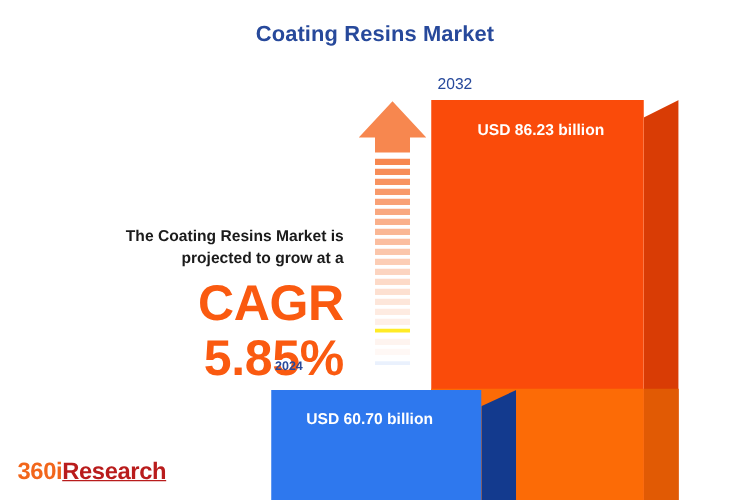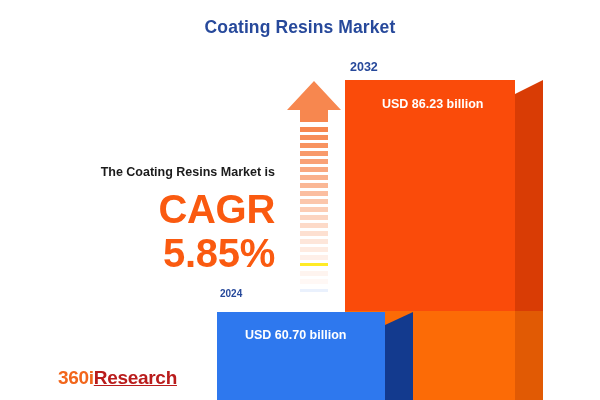--- a/index.html
+++ b/index.html
@@ -80,21 +80,21 @@
     font-weight: bold;
     color: #ffffff;
     z-index: 9;
     white-space: nowrap;
   }
   #label-2032 {
     position: absolute;
     left: 350px;
     top: 60px;
     font-size: 12.5px;
-    font-weight: bold;
+    font-weight: normal;
     color: #27499b;
     z-index: 9;
     text-align: right;
   }
 
   
   #bar-2024-front {
     position: absolute;
     left: 217px;
     top: 312px;
@@ -151,20 +151,21 @@
     top: 164px;
     width: 220px;
     text-align: right;
     z-index: 8;
   }
   #annotation-lead {
     font-size: 12.5px;
     font-weight: bold;
     color: #1b1b1b;
     line-height: 1.35;
+    margin-top: 17px;
   }
   #annotation-cagr {
     margin-top: 6px;
     font-size: 40px;
     font-weight: bold;
     color: #fa5a10;
     letter-spacing: -0.3px;
     line-height: 1.1;
   }
 
@@ -172,21 +173,21 @@
   #logo {
     position: absolute;
     left: 14px;
     top: 367px;
     font-size: 19px;
     font-weight: bold;
     letter-spacing: -0.3px;
     z-index: 10;
     white-space: nowrap;
   }
-  #logo .logo-360i { color: #f2661b; margin-left: 44px; }
+  #logo .logo-360i { color: #f2661b; }
   #logo .logo-research { color: #b91c1c; text-decoration: underline; }
 </style>
 </head>
 <body>
 
 <div id="canvas">
 
   <div id="chart-title">Coating Resins Market</div>
 
   <div id="growth-arrow">
@@ -229,19 +230,20 @@
   <div id="bar-2032-value">USD 86.23 billion</div>
 
   <div id="bar-2024-side"></div>
   <div id="bar-2024-front"></div>
   <div id="label-2024">2024</div>
   <div id="bar-2024-value">USD 60.70 billion</div>
 
   <div id="annotation-block">
     <div id="annotation-lead">
       <span>The Coating Resins Market is</span><br>
+      <span>projected to grow at a</span>
     </div>
     <div id="annotation-cagr">CAGR 5.85%</div>
   </div>
 
   <div id="logo"><span class="logo-360i">360i</span><span class="logo-research">Research</span></div>
 
 </div>
 
 </body></html>

